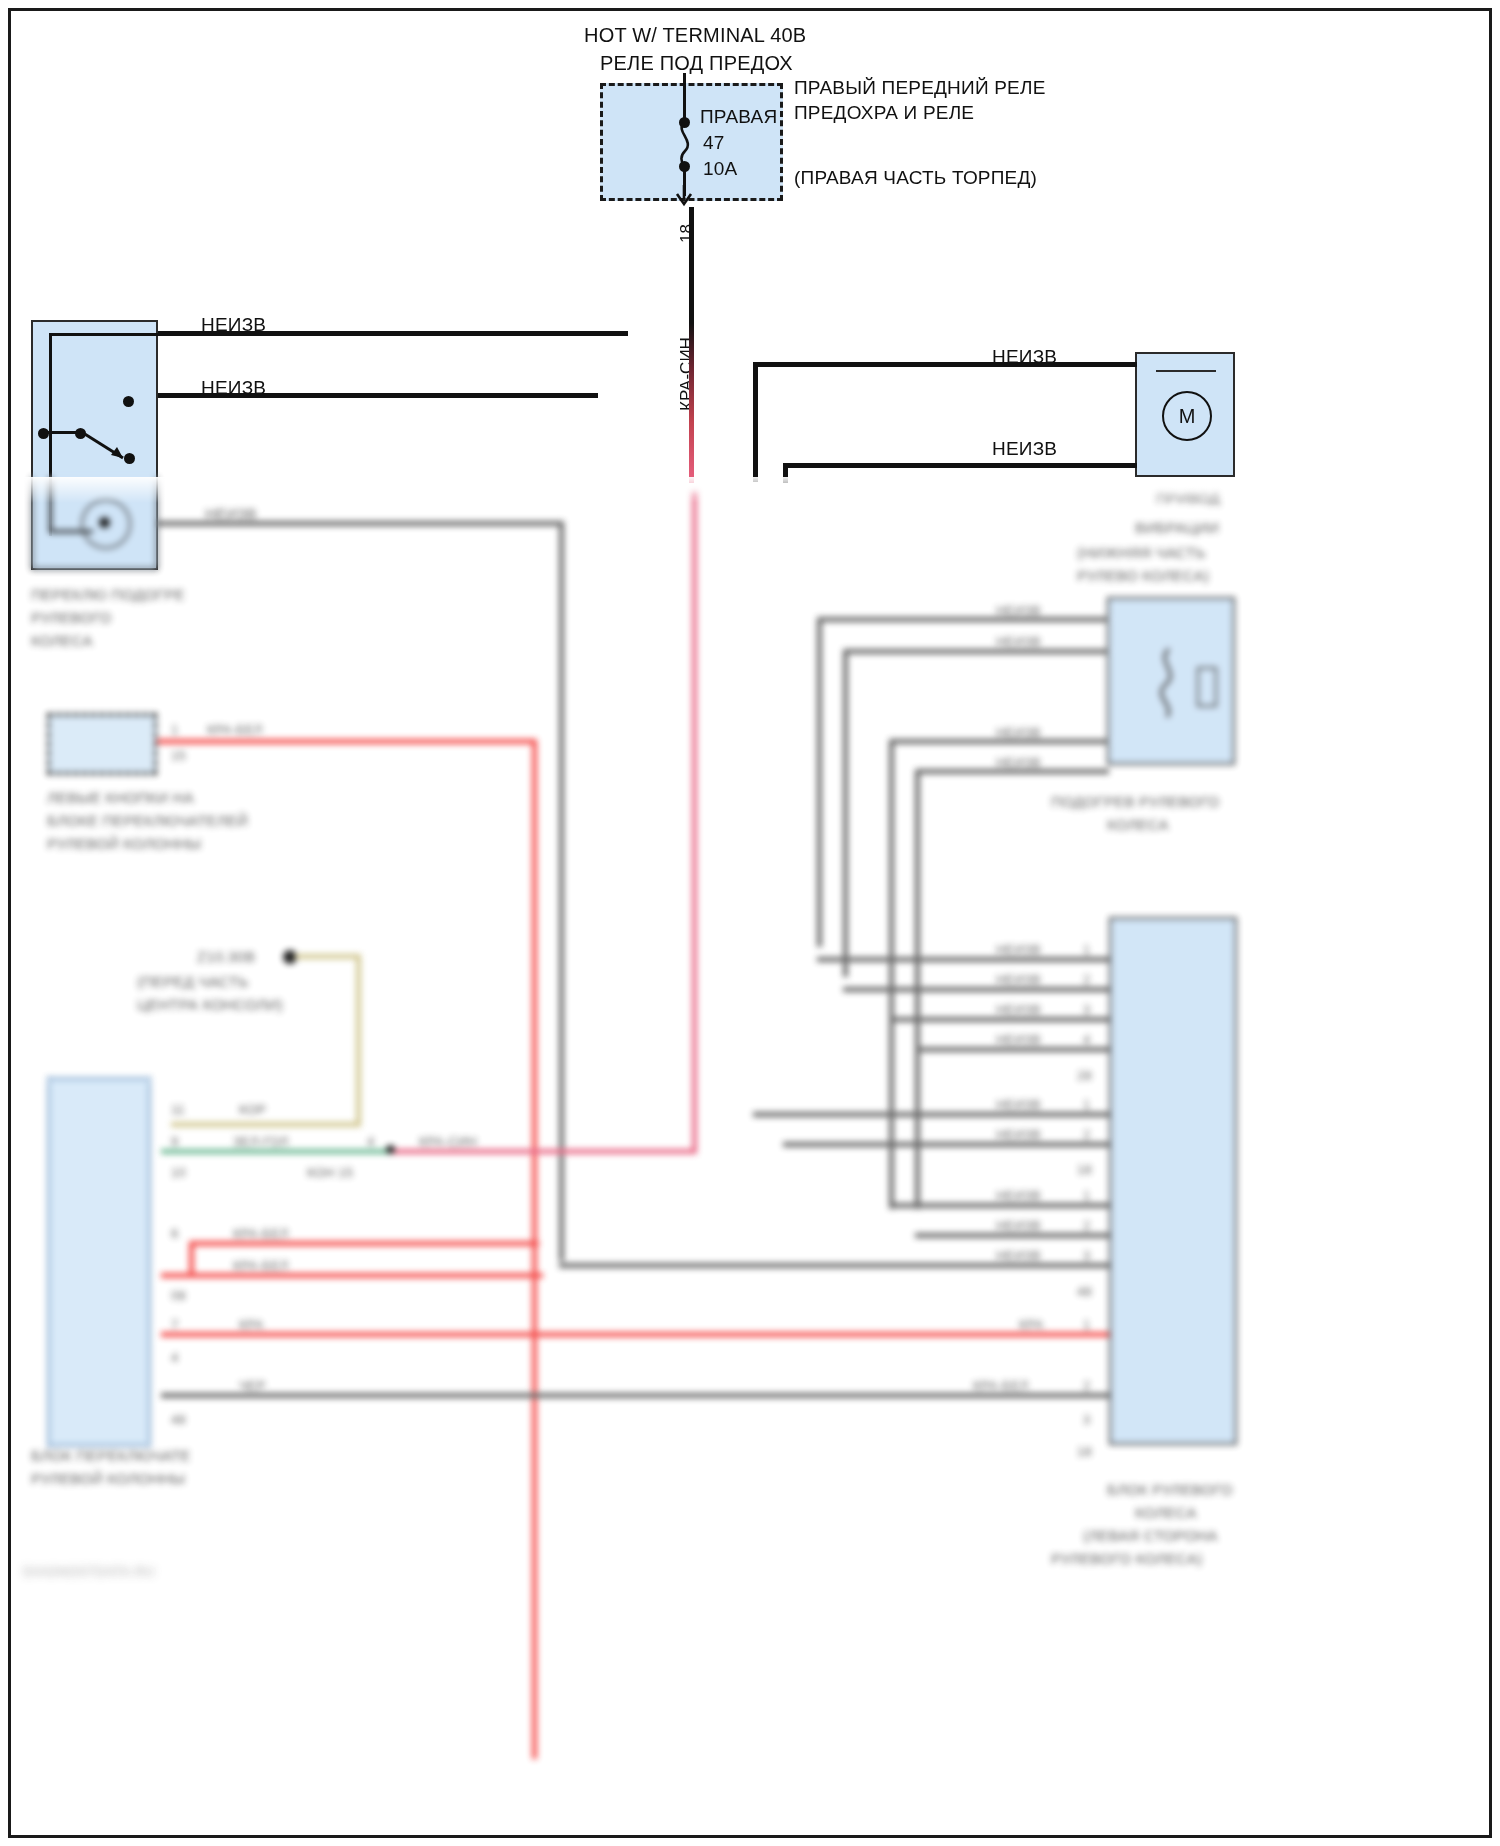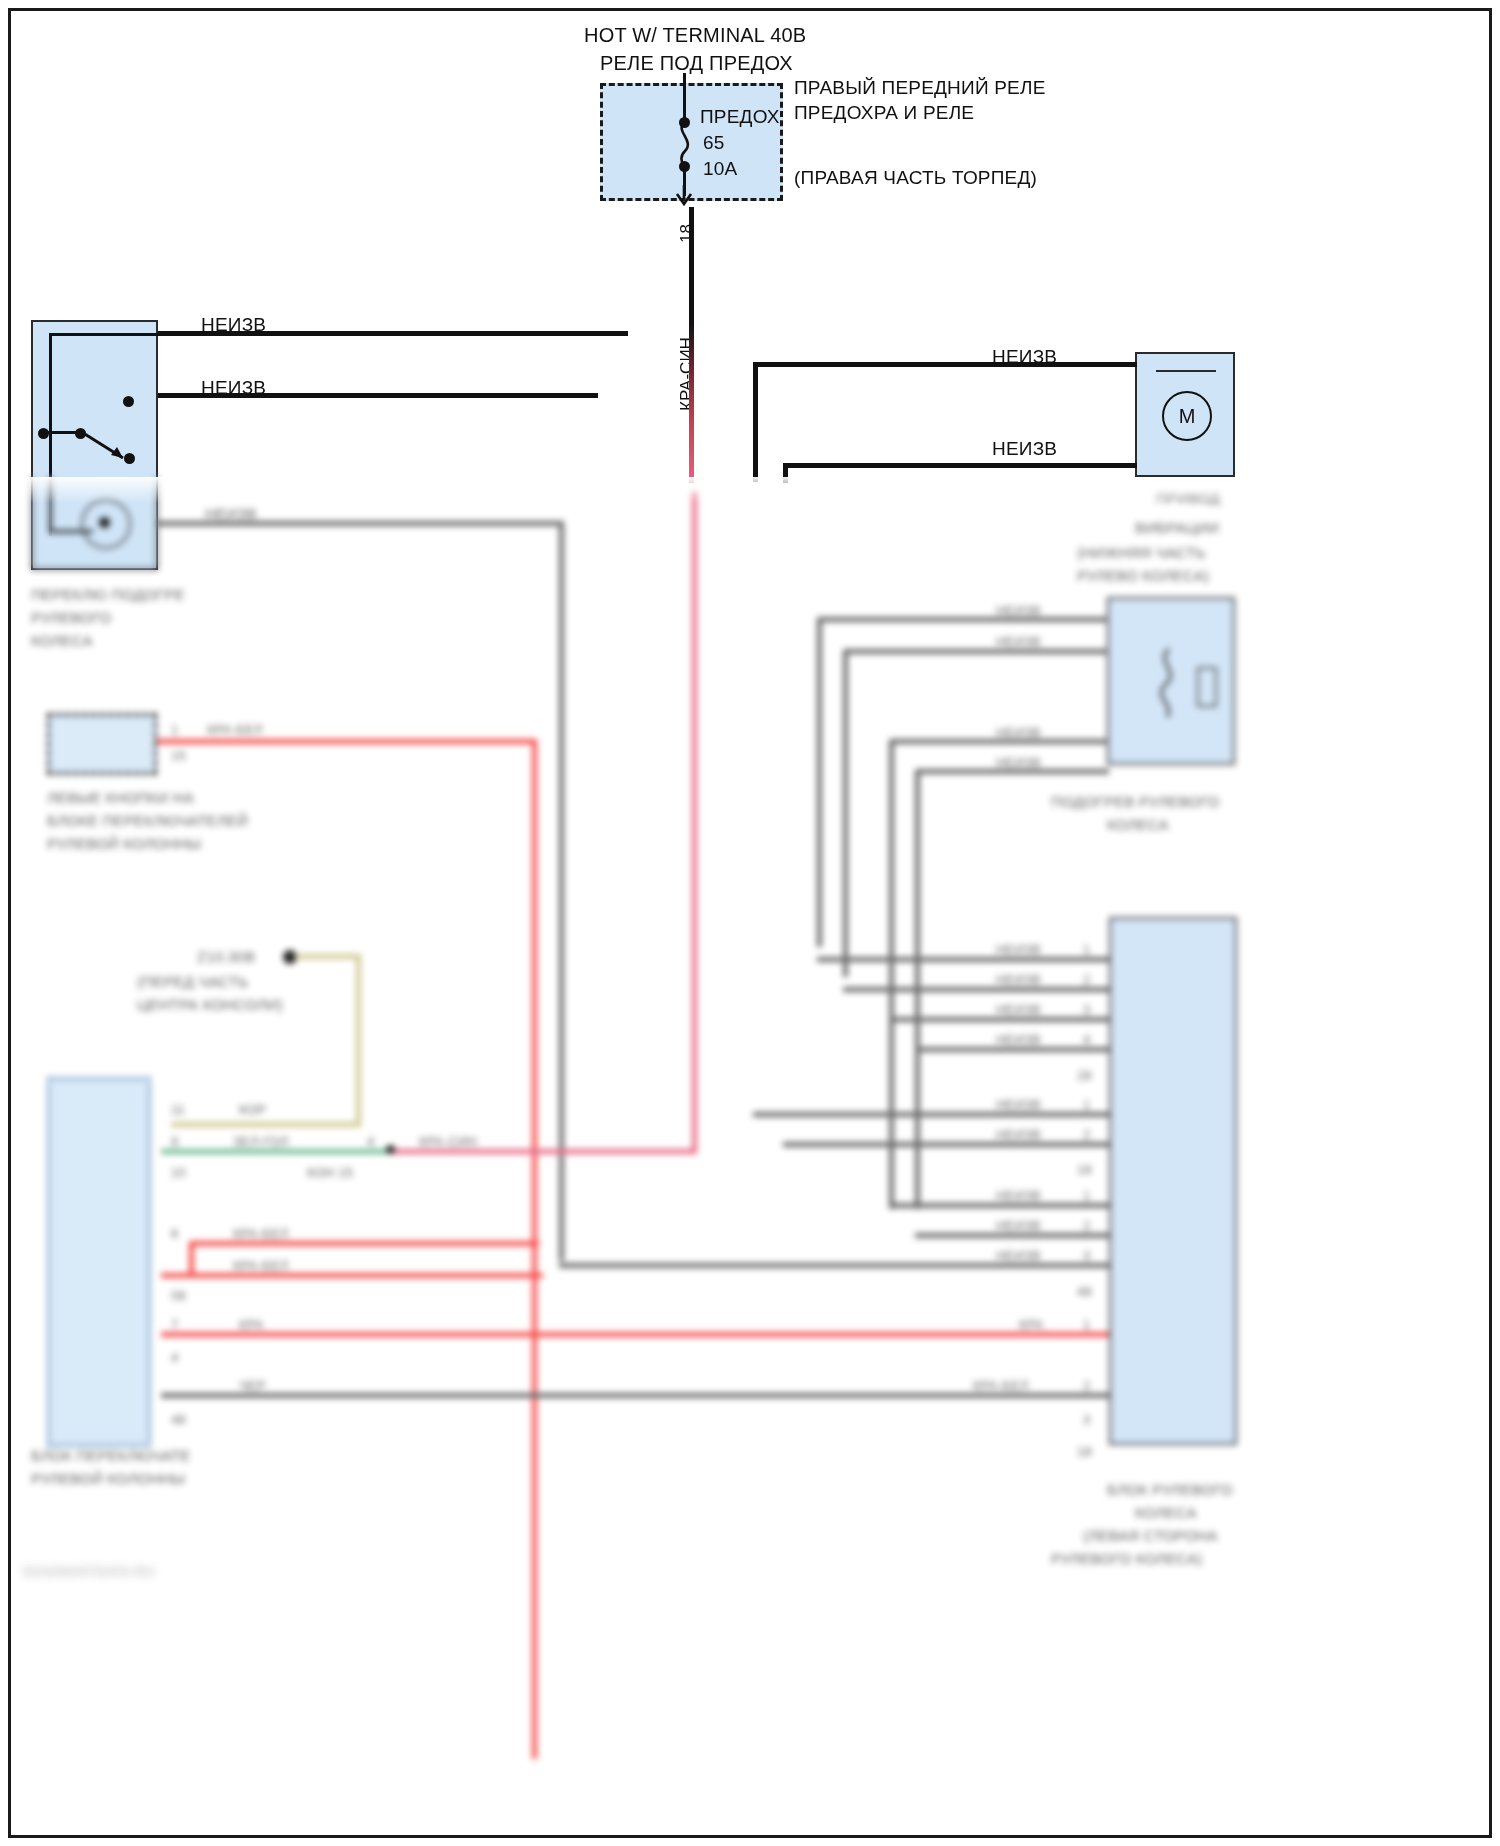--- a/index.html
+++ b/index.html
@@ -54,22 +54,22 @@
     <svg style="position:absolute;left:662px;top:110px;" width="28" height="48">
       <path d="M11 2 C 2 10, 22 20, 12 30 C 4 38, 12 44, 11 46" stroke="#111" stroke-width="2.6" fill="none"></path>
     </svg>
     <div class="dot" style="left:668px;top:150px;"></div>
     <div class="wire v blk" style="left:672px;top:157px;height:28px;width:3px;"></div>
 
     <svg style="position:absolute;left:662px;top:174px;" width="24" height="22">
       <path d="M11 0 L11 14 M4 9 L11 19 L18 9" stroke="#111" stroke-width="2.6" fill="none"></path>
     </svg>
 
-    <div class="lbl" style="left:689px;top:93px;">ПРЕДОХ</div>
-    <div class="lbl" style="left:692px;top:119px;">65</div>
+    <div class="lbl" style="left:689px;top:93px;">ПРАВАЯ</div>
+    <div class="lbl" style="left:692px;top:119px;">47</div>
     <div class="lbl" style="left:692px;top:145px;">10A</div>
 
     <div class="lbl" style="left:783px;top:64px;">ПРАВЫЙ ПЕРЕДНИЙ РЕЛЕ</div>
     <div class="lbl" style="left:783px;top:89px;">ПРЕДОХРА И РЕЛЕ</div>
     <div class="lbl" style="left:783px;top:114px;margin-top:40px;">(ПРАВАЯ ЧАСТЬ ТОРПЕД)</div>
 
     <div class="vtext" style="left:666px;top:232px;">18</div>
     <div class="vtext" style="left:666px;top:400px;">КРА-СИН</div>
 
     <div style="position:absolute;left:678px;top:196px;width:5px;height:276px;background:linear-gradient(180deg,#111 0%,#111 42%,#6b2430 58%,#c2424f 78%,#e8607f 100%);"></div>

